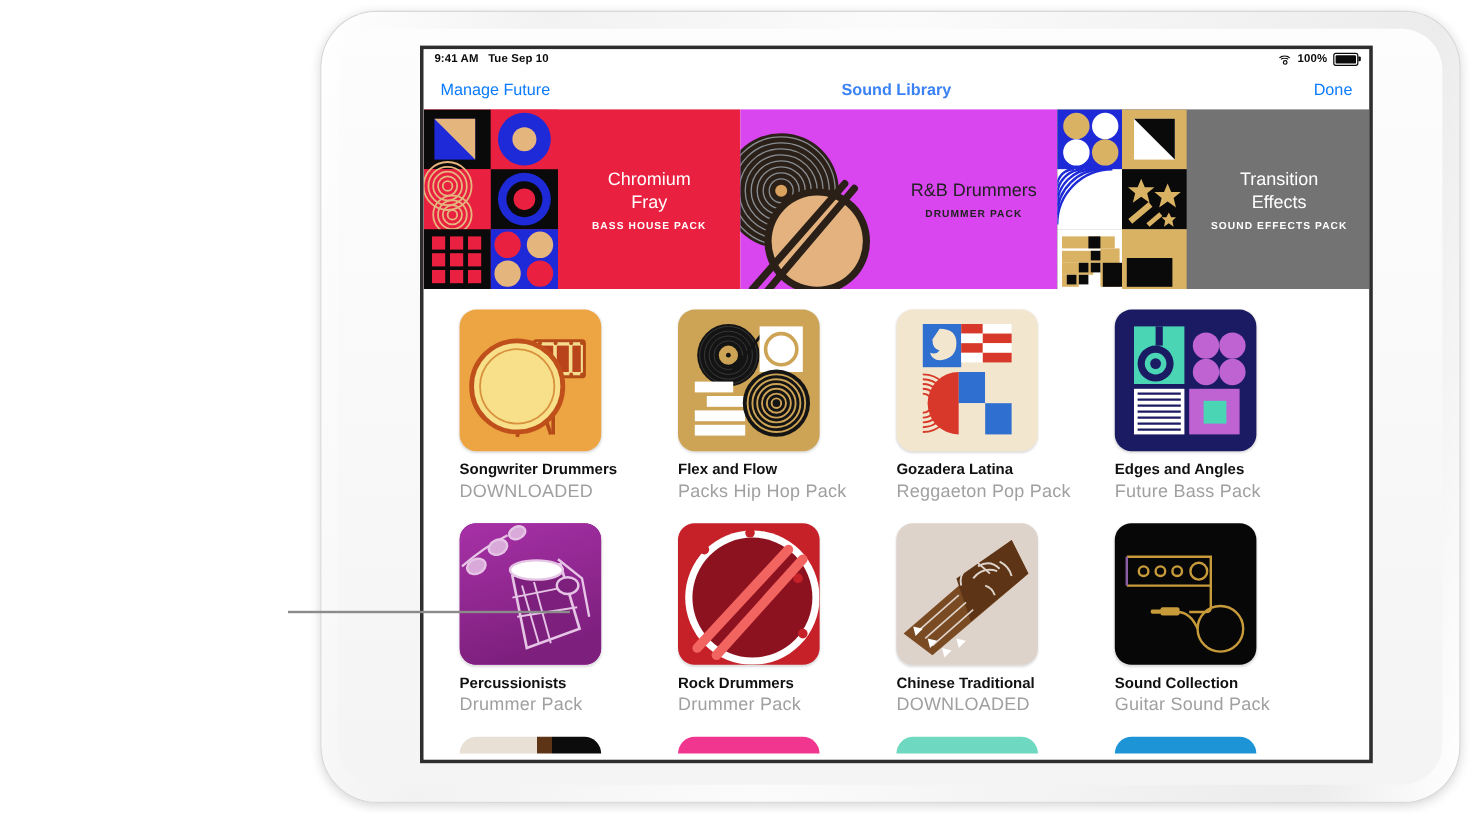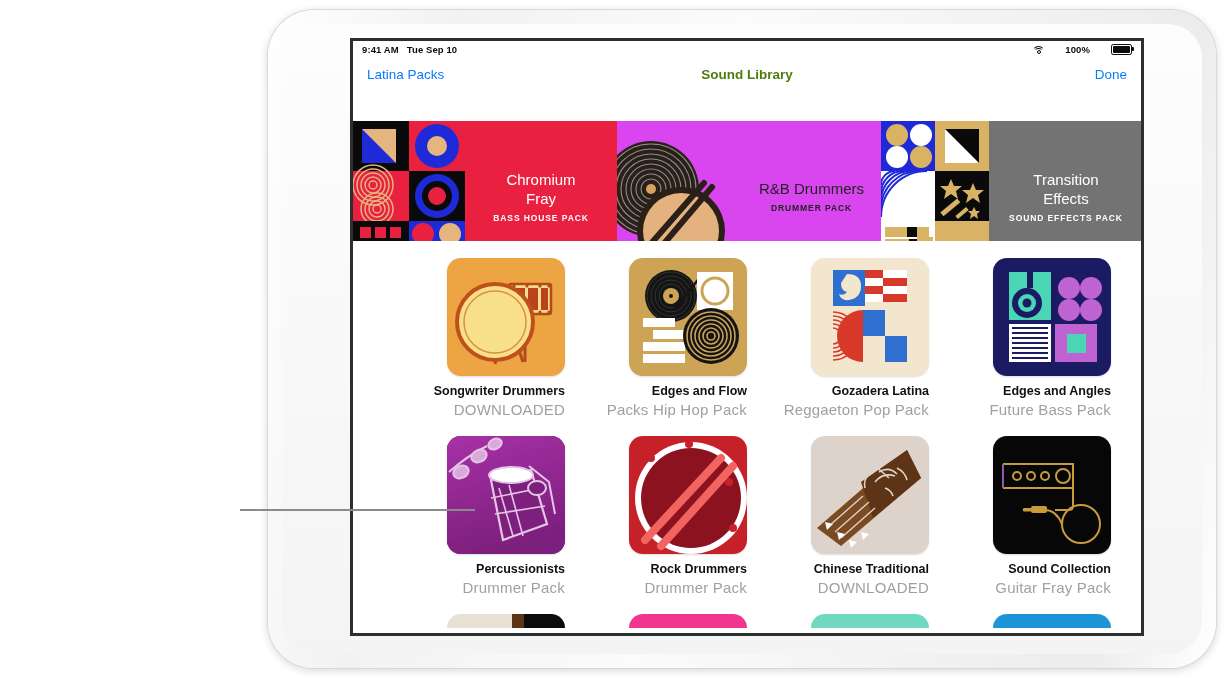--- a/index.html
+++ b/index.html
@@ -20,51 +20,51 @@
   #mic{position:absolute;left:314px;top:353px;width:4px;height:4px;border-radius:50%;background:#e2e2e2;}
 
   
   #screen{position:absolute;left:350px;top:38px;width:794px;height:598px;background:#ffffff;
           border:3px solid #2e2e2e;box-sizing:border-box;overflow:hidden;}
 
   
   #status-bar{height:17px;display:flex;align-items:center;padding:0 9px;background:#ffffff;
               font-size:9.5px;font-weight:bold;color:#0b0b0b;letter-spacing:.1px;}
   #status-left{display:flex;gap:8px;align-items:flex-end;}
-  #status-right{margin-left:auto;display:flex;gap:21px;align-items:center;}
+  #status-right{margin-left:auto;display:flex;gap:5px;align-items:center;}
   .wifi-icon{width:12px;height:9px;position:relative;display:inline-block;}
   .wifi-icon i{position:absolute;border:1.6px solid #0b0b0b;border-bottom-color:transparent;
                border-left-color:transparent;border-right-color:transparent;border-radius:50%;}
   .wifi-icon i:nth-child(1){width:11px;height:11px;left:0;top:1px;}
   .wifi-icon i:nth-child(2){width:6.5px;height:6.5px;left:2.2px;top:3.2px;}
   .wifi-icon i:nth-child(3){width:2.2px;height:2.2px;left:4.4px;top:5.3px;
                             border:1.6px solid #0b0b0b;border-radius:50%;}
   .battery{width:19px;height:9px;border:1.3px solid #0b0b0b;border-radius:2.2px;position:relative;}
   .battery:after{content:"";position:absolute;right:-3px;top:2.3px;width:1.6px;height:3.6px;
                  background:#0b0b0b;border-radius:0 1px 1px 0;}
   .battery i{position:absolute;left:1px;top:1px;bottom:1px;right:1px;background:#0b0b0b;border-radius:1px;}
 
   
   #nav-bar{height:33px;display:flex;align-items:center;padding:0 14px;background:#ffffff;position:relative;}
   .nav-btn{font-size:13.5px;color:#0a7bff;cursor:pointer;}
-  #nav-title{position:absolute;left:0;right:0;text-align:center;font-size:13.5px;font-weight:bold;color:#4d7c0f;}
+  #nav-title{position:absolute;left:0;right:0;text-align:center;font-size:13.5px;font-weight:bold;color:#3b82f6;}
   #nav-done{margin-left:auto;padding-left:28px;}
 
   
-  #banners{height:150px;display:flex;overflow:hidden;margin-top:30px;}
+  #banners{height:150px;display:flex;overflow:hidden;}
   .banner{position:relative;height:150px;flex:0 0 auto;overflow:hidden;}
   .banner-text{position:absolute;top:0;right:0;bottom:0;display:flex;flex-direction:column;
                align-items:center;justify-content:center;}
   .banner-title{font-size:15px;line-height:19px;text-align:center;font-weight:normal;}
   .banner-sub{font-size:8.5px;font-weight:bold;letter-spacing:.9px;text-align:center;margin-top:5px;}
 
   
   #pack-scroll{position:absolute;left:0;right:0;top:200px;bottom:0;background:#fff;overflow:hidden;}
   .pack-row{display:flex;padding:0 30px;}
-  .pack-cell{flex:1 1 0;display:flex;flex-direction:column;align-items:flex-end;cursor:pointer;}
+  .pack-cell{flex:1 1 0;display:flex;flex-direction:column;align-items:flex-start;cursor:pointer;}
   .pack-art{width:118px;height:118px;border-radius:14px;position:relative;overflow:hidden;
             box-shadow:0 1px 2px rgba(0,0,0,.14);}
   .pack-name{font-size:12.5px;font-weight:bold;color:#111;margin-top:8px;}
   .pack-sub{font-size:15px;color:#a0a0a0;margin-top:3px;letter-spacing:.2px;}
 
   
   #callout{position:absolute;left:240px;top:509px;width:235px;height:1.5px;background:#8b8b8b;}
 </style>
 </head>
 <body>
@@ -90,21 +90,21 @@
           <i></i>
         </span>
       <span>100%</span>
       <span class="battery">
           <i></i>
         </span>
     </div>
   </div>
 
   <div id="nav-bar">
-    <div class="nav-btn">Latina Packs</div>
+    <div class="nav-btn">Manage Future</div>
     <div id="nav-title">Sound Library</div>
     <div class="nav-btn" id="nav-done">Done</div>
   </div>
 
   <div id="banners">
 
     <div class="banner" id="banner-0" style="width:264px;background:#ea2040;">
       <svg width="112" height="150" viewBox="0 0 112 150" style="position:absolute;left:0;top:0;">
         <rect x="0" y="0" width="56" height="50" fill="#0a0a0a"></rect>
         <rect x="9" y="8" width="34" height="34" fill="#1e2ad8"></rect>
@@ -298,21 +298,21 @@
             <g stroke="#cda355" stroke-width="1.6" fill="none">
               <circle cx="82" cy="78" r="4"></circle>
                 <circle cx="82" cy="78" r="8"></circle>
                 <circle cx="82" cy="78" r="12"></circle>
               <circle cx="82" cy="78" r="16"></circle>
                 <circle cx="82" cy="78" r="20"></circle>
                 <circle cx="82" cy="78" r="24"></circle>
             </g>
           </svg>
         </div>
-        <div class="pack-name">Edges and Flow</div>
+        <div class="pack-name">Flex and Flow</div>
         <div class="pack-sub">Packs Hip Hop Pack</div>
       </div>
 
       <div class="pack-cell">
         <div class="pack-art" style="background:#f3e6cf;">
           <svg width="118" height="118" viewBox="0 0 118 118">
             <rect x="22" y="12" width="32" height="36" fill="#2f6fd0"></rect>
             <path d="M36 16 q14 0 14 12 q0 12 -12 14 q-8 1 -10 -6 q5 2 8 -2 q-6 -1 -6 -9 z" fill="#f3e6cf"></path>
             <rect x="54" y="12" width="18" height="8" fill="#d8382a"></rect>
             <rect x="54" y="20" width="18" height="8" fill="#ffffff"></rect>
@@ -474,21 +474,21 @@
               <circle cx="70" cy="40" r="7"></circle>
             </g>
             <path d="M80 52 L80 70 q0 4 -4 4 L62 74" fill="none" stroke="#c79a3a" stroke-width="2"></path>
             <circle cx="88" cy="88" r="19" fill="none" stroke="#c79a3a" stroke-width="2"></circle>
             <path d="M69 88 q-6 -14 -17 -14" fill="none" stroke="#c79a3a" stroke-width="2"></path>
             <rect x="38" y="70" width="16" height="7" rx="2" fill="#c79a3a"></rect>
             <rect x="30" y="72" width="9" height="3.5" rx="1.2" fill="#c79a3a"></rect>
           </svg>
         </div>
         <div class="pack-name">Sound Collection</div>
-        <div class="pack-sub">Guitar Fray Pack</div>
+        <div class="pack-sub">Guitar Sound Pack</div>
       </div>
     </div>
 
     <div class="pack-row" style="padding-top:18px;">
       <div class="pack-cell">
         <div style="width:118px;height:14px;border-radius:14px 14px 0 0;
                     background:linear-gradient(90deg,#e9e0d5 0 55%,#5d3516 55% 65%,#0c0c0c 65% 100%);"></div>
       </div>
       <div class="pack-cell">
         <div style="width:118px;height:14px;border-radius:14px 14px 0 0;background:#f0368f;"></div>

